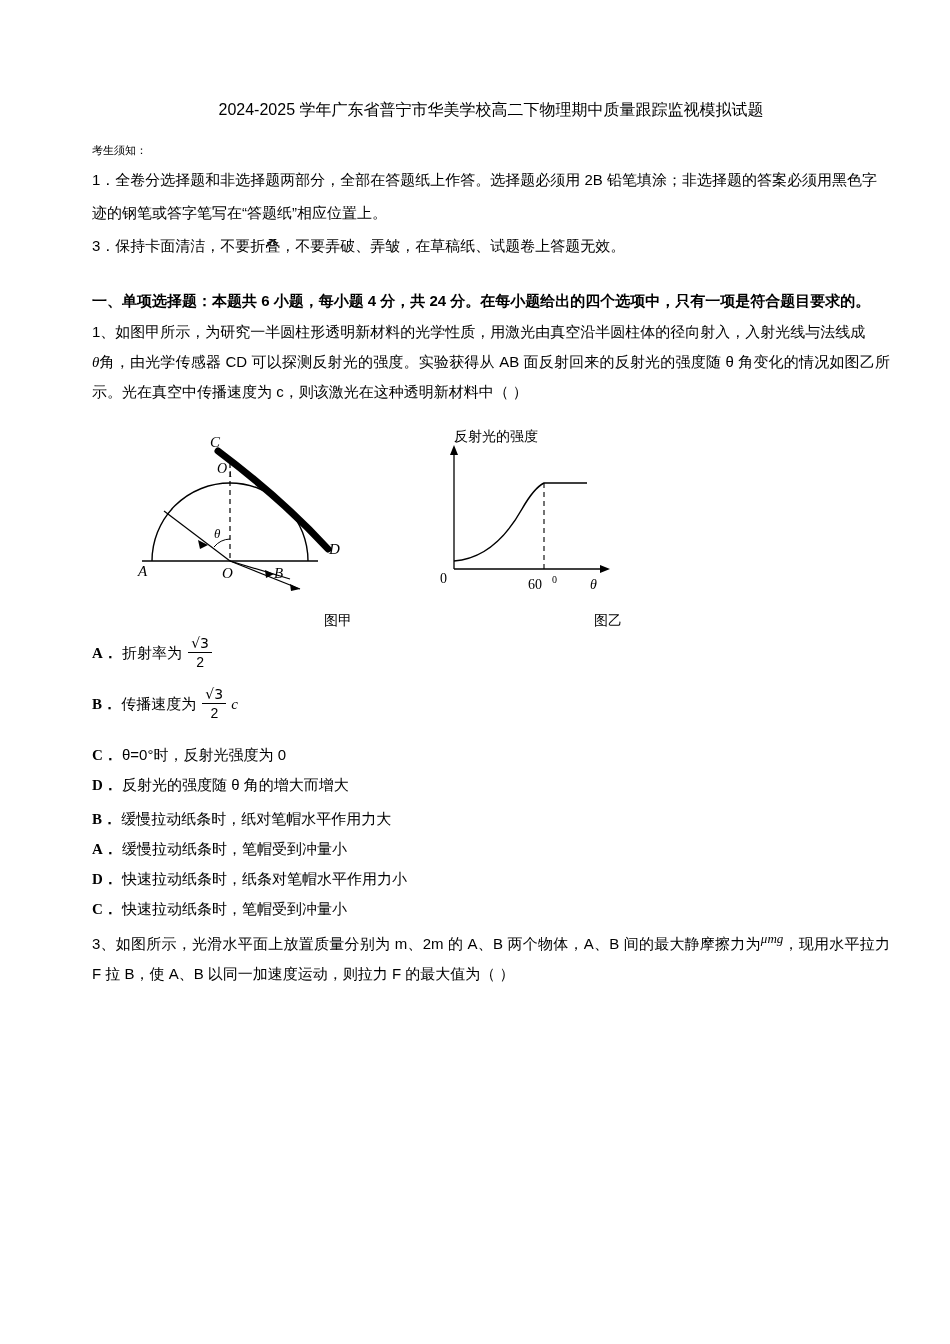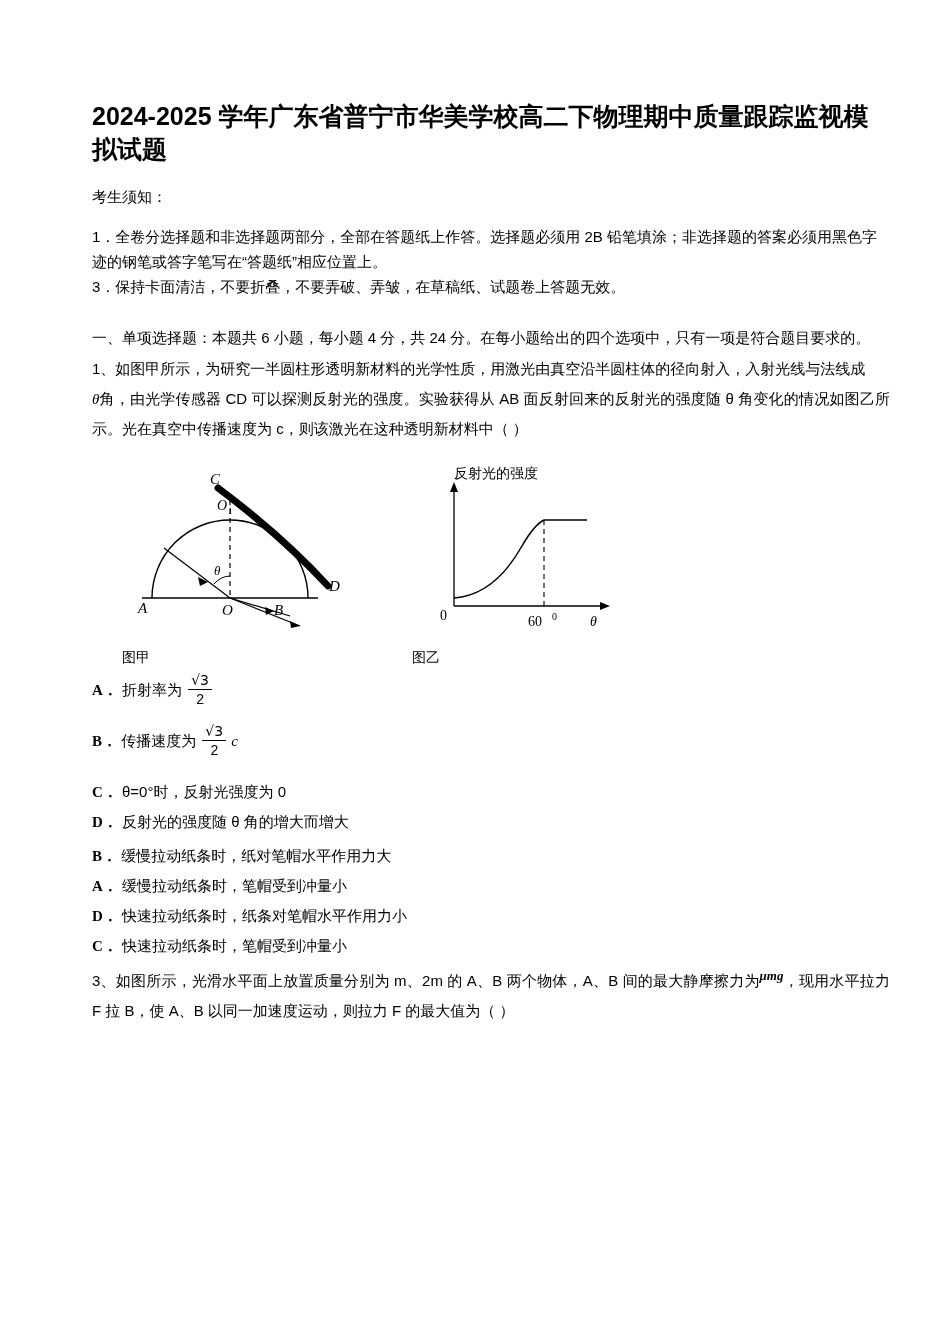--- a/index.html
+++ b/index.html
@@ -15,45 +15,46 @@
   }
   .page {
     width: 950px;
     min-height: 1344px;
     box-sizing: border-box;
     padding: 100px 60px 40px 92px;
     position: relative;
   }
   h1.doc-title {
     font-family: "Liberation Sans", sans-serif;
-    font-size: 25px;
-    font-weight: bold;
-    text-align: left;
+    font-size: 16px;
+    font-weight: normal;
+    text-align: center;
     margin: 0 0 22px 0;
     letter-spacing: 0px;
   }
   .notice-head {
-    font-size: 15px;
-    margin: 0 0 17px 0;
+    font-size: 11px;
+    margin: 0 0 5px 0;
     font-family: Liberation Serif, serif;
   }
   .notice-line {
     font-size: 15px;
-    line-height: 25px;
+    line-height: 33px;
     font-family: "Liberation Sans", sans-serif;
     margin: 0;
   }
   .notice-block {
     margin-bottom: 26px;
   }
   .section-title {
     font-size: 15px;
     font-family: "Liberation Sans", sans-serif;
     line-height: 25px;
     margin: 4px 0 4px 0;
+    font-weight: bold;
   }
   .q-text {
     font-size: 15px;
     line-height: 30px;
     font-family: "Liberation Sans", sans-serif;
     margin: 0;
     text-align: justify;
   }
   .italic {
     font-family: "Liberation Serif", serif;
@@ -72,21 +73,21 @@
   
   .figure-wrap {
     margin: 14px 0 6px 0;
     padding-left: 30px;
   }
   .figure-row {
     display: flex;
     align-items: flex-start;
   }
   .fig-caption {
-    text-align: left;
+    text-align: right;
     font-size: 14px;
     font-family: "Liberation Sans", sans-serif;
     margin-top: 2px;
   }
   
   .frac {
     display: inline-block;
     vertical-align: middle;
     text-align: center;
     font-size: 14px;
@@ -111,21 +112,20 @@
     font-family: "Liberation Serif", serif;
     font-style: italic;
     font-size: 15px;
     margin-left: 3px;
   }
   .sup-mu {
     font-size: 13px;
     vertical-align: super;
     font-family: "Liberation Serif", serif;
     font-style: italic;
-    font-weight: bold;
   }
 </style>
 </head>
 <body>
 
 <div class="page">
 
   <h1 class="doc-title">2024-2025 学年广东省普宁市华美学校高二下物理期中质量跟踪监视模拟试题</h1>
 
   <div class="notice-block">

